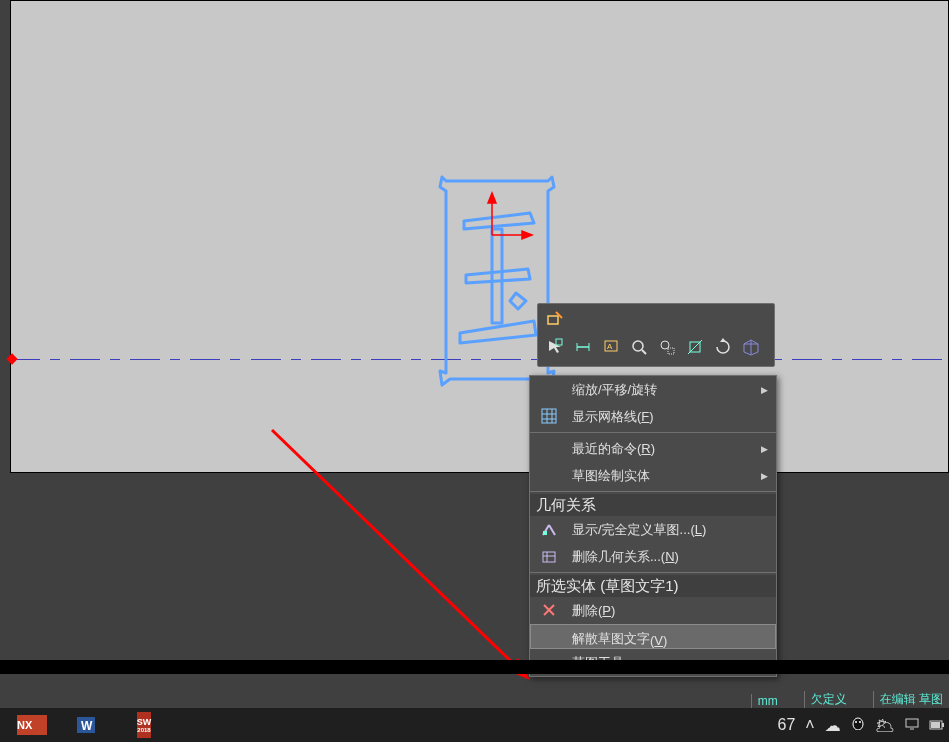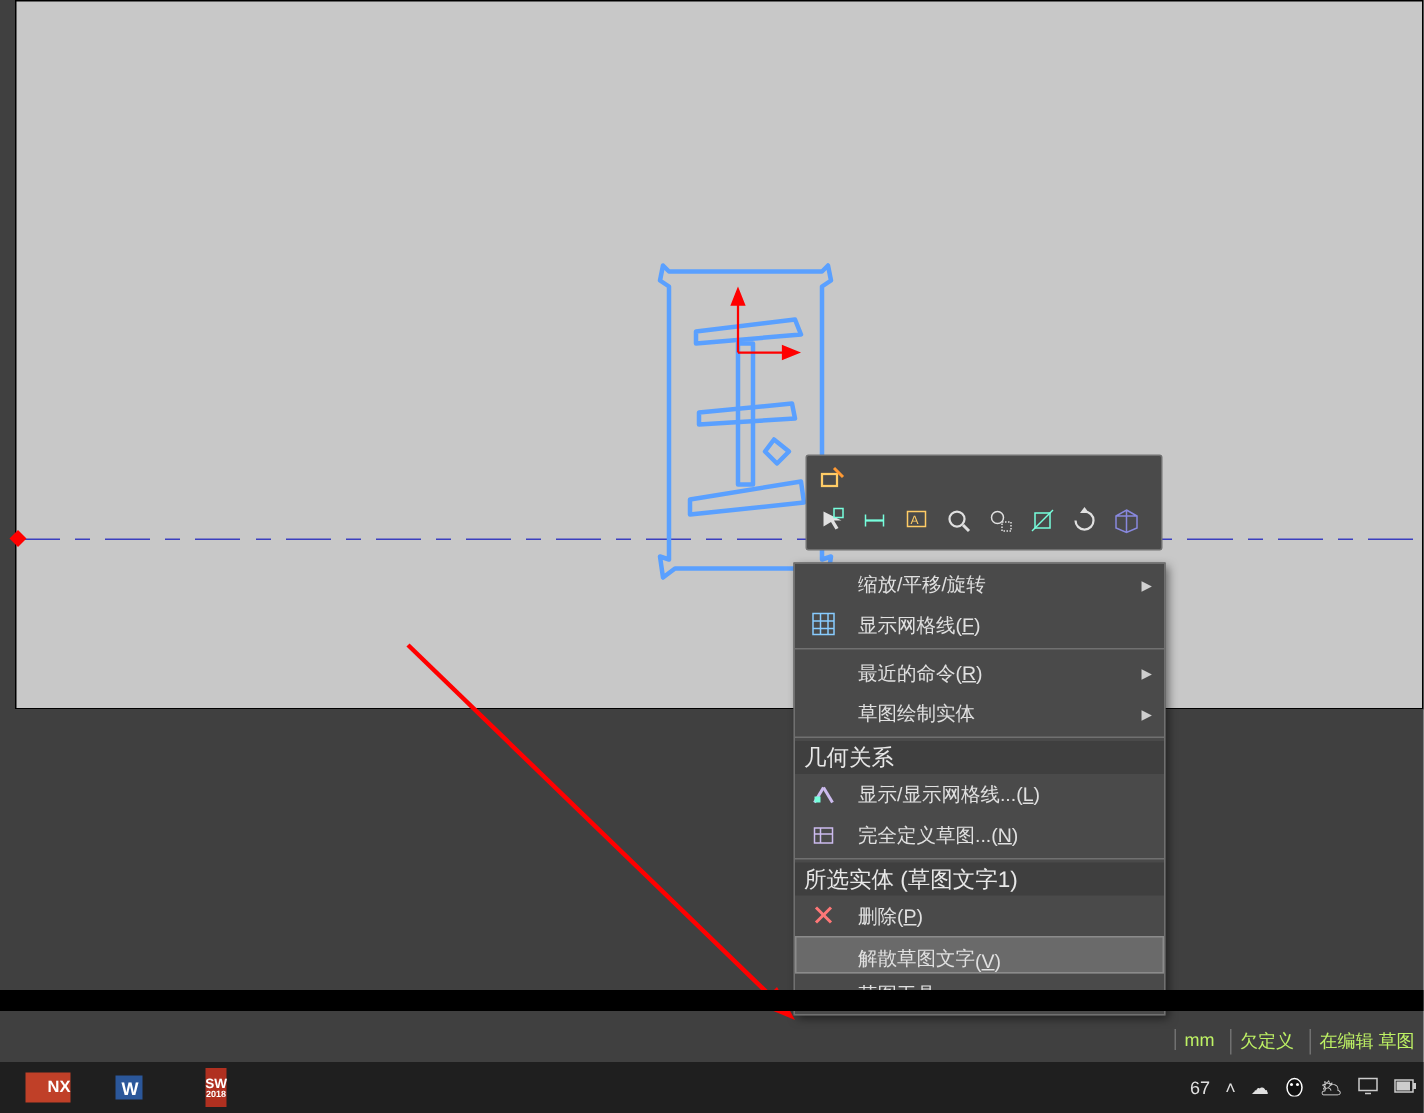--- a/index.html
+++ b/index.html
@@ -110,24 +110,24 @@
   .underline { text-decoration: underline; }
   .arrow-line {
     position: absolute;
     pointer-events: none;
   }
   .status-bar {
     position: absolute;
     bottom: 34px;
     right: 0;
     height: 22px;
-    color: #bef264;
-    display: flex;
-    align-items: flex-start;
-    gap: 4px;
+    color: #5eead4;
+    display: flex;
+    align-items: flex-end;
+    gap: 20px;
     font-size: 12px;
   }
   .status-seg {
     border-left: 1px solid #707070;
     padding: 0 6px;
   }
   .taskbar {
     position: absolute;
     left: 0; right: 0; bottom: 0;
     height: 34px;
@@ -142,21 +142,21 @@
     display: flex; align-items: center; justify-content: center;
     cursor: pointer;
   }
   .tray {
     position: absolute;
     right: 4px; bottom: 0;
     height: 34px;
     display: flex; align-items: center;
     gap: 10px;
     color: #e0e0e0;
-    font-size: 12px;
+    font-size: 16px;
   }
   .black-strip {
     position: absolute;
     left: 0; right: 0; top: 660px; height: 14px;
     background: #000;
   }
 </style>
 </head>
 <body>
 
@@ -283,32 +283,32 @@
       <span>几何关系</span>
     </div>
   <div class="ctx-item">
     <span class="icon-slot">
         <svg width="16" height="16">
           <line x1="2" y1="14" x2="8" y2="4" stroke="#cbe" stroke-width="2"></line>
           <line x1="8" y1="4" x2="14" y2="14" stroke="#cbe" stroke-width="2"></line>
           <rect x="2" y="10" width="4" height="4" fill="#7fd"></rect>
         </svg>
       </span>
-    <span>显示/显示网格线... </span>
+    <span>显示/完全定义草图... </span>
       <span>(<span class="underline">L</span>)</span>
   </div>
   <div class="ctx-item">
     <span class="icon-slot">
         <svg width="16" height="16">
           <rect x="2" y="4" width="12" height="10" fill="none" stroke="#cbe"></rect>
           <line x1="2" y1="8" x2="14" y2="8" stroke="#cbe"></line>
           <line x1="6" y1="4" x2="6" y2="14" stroke="#cbe"></line>
         </svg>
       </span>
-    <span>完全定义草图... </span>
+    <span>删除几何关系... </span>
       <span>(<span class="underline">N</span>)</span>
   </div>
   <div class="ctx-sep"></div>
   <div class="ctx-header">
       <span>所选实体 (草图文字1)</span>
     </div>
   <div class="ctx-item">
     <span class="icon-slot">
         <svg width="16" height="16">
           <line x1="3" y1="3" x2="13" y2="13" stroke="#f77" stroke-width="2"></line>
@@ -330,21 +330,21 @@
 <div class="black-strip"></div>
 
 <div class="status-bar">
   <span class="status-seg">mm</span>
   <span class="status-seg">欠定义</span>
   <span class="status-seg">在编辑 草图</span>
 </div>
 
 <div class="taskbar">
   <div class="task-item">
-    <div style="background:#c04028;color:#fff;width:30px;height:20px;display:flex;align-items:center;justify-content:flex-end;font-weight:bold;font-size:11px">
+    <div style="background:#c04028;color:#fff;width:30px;height:20px;display:flex;align-items:center;justify-content:flex-start;font-weight:bold;font-size:11px">
         <span>NX</span>
       </div>
   </div>
   <div class="task-item">
     <svg width="26" height="24">
         <rect x="2" y="4" width="18" height="16" fill="#2b579a"></rect>
         <text x="6" y="17" font-size="12" fill="#fff" font-weight="bold">W</text>
       </svg>
   </div>
   <div class="task-item">

